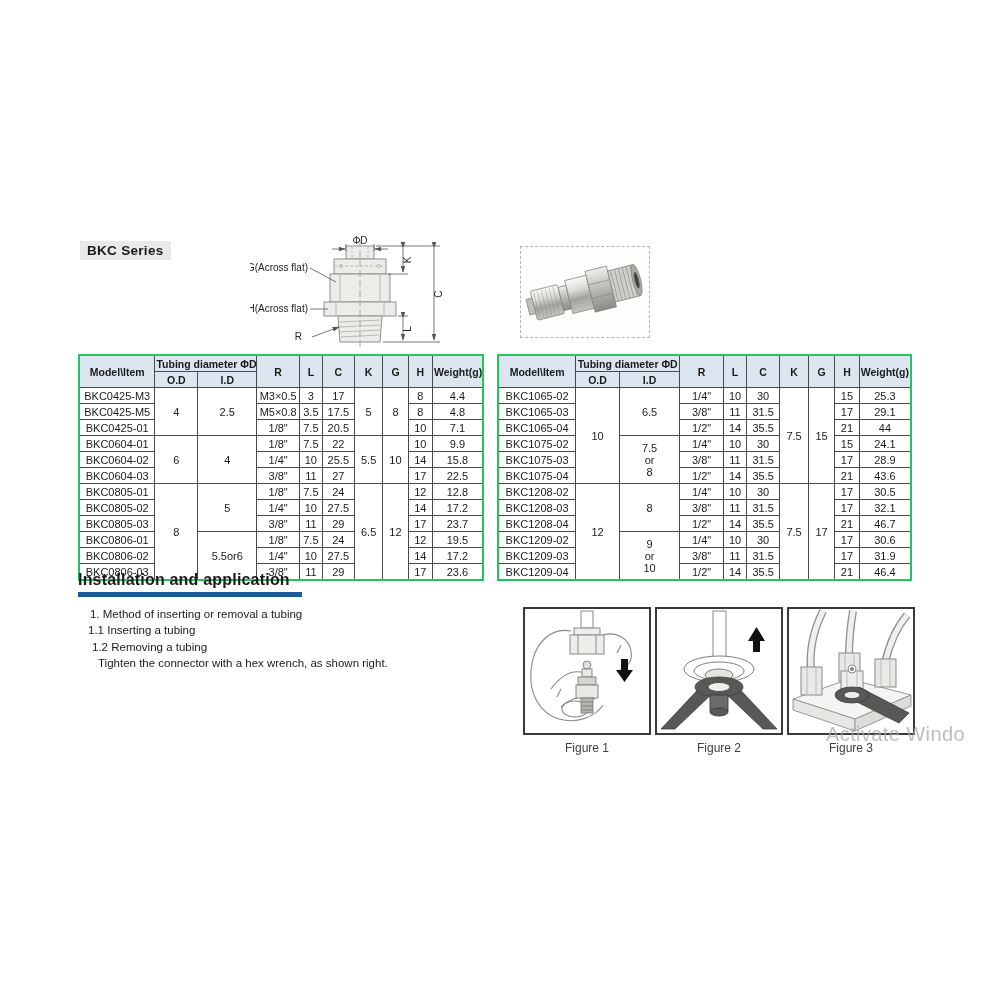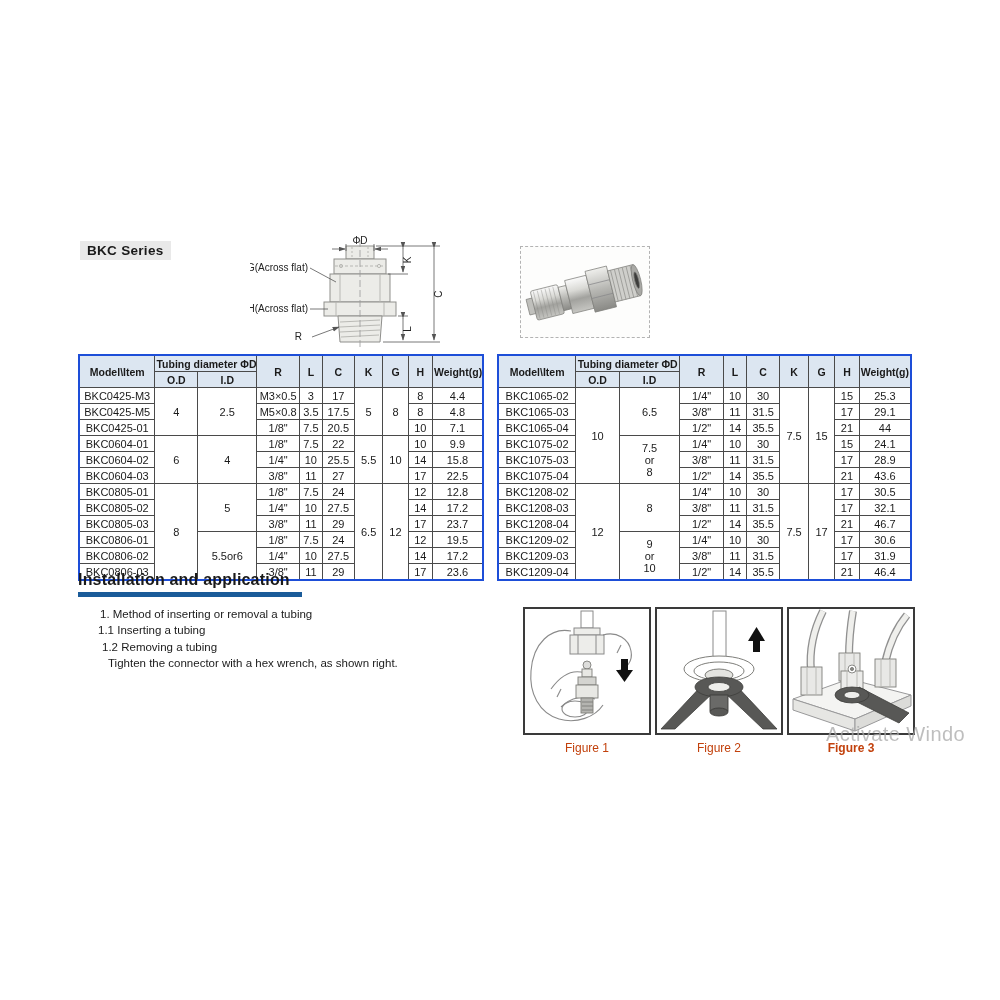--- a/index.html
+++ b/index.html
@@ -12,37 +12,37 @@
 
   
   #drawing{position:absolute;left:250px;top:236px;}
   #photo-box{position:absolute;left:520px;top:246px;width:130px;height:92px;
     border:1px dashed #b3b3b3;box-sizing:border-box;display:flex;align-items:center;justify-content:center;background:#fdfdfc;}
 
   
   .spec-table{position:absolute;border-collapse:collapse;table-layout:fixed;background:#fff;}
   #table-left{left:78px;top:354px;width:406px;}
   #table-right{left:497px;top:354px;width:415px;}
-  .spec-table table{border-collapse:collapse;width:100%;table-layout:fixed;border:2px solid #1d4ed8;}
+  .spec-table table{border-collapse:collapse;width:100%;table-layout:fixed;border:2px solid #22c55e;}
   .spec-table th,.spec-table td{border:1px solid #4a4a4a;text-align:center;vertical-align:middle;
     padding:0 1px;font-size:11px;line-height:12px;height:15px;white-space:pre-line;overflow:hidden;}
   .spec-table th{background:#dce6f1;font-weight:bold;font-size:10.5px;white-space:nowrap;}
 
   
   #section-title{position:absolute;left:78px;top:571px;font-size:16px;font-weight:bold;letter-spacing:.2px;}
   #title-bar{position:absolute;left:78px;top:592px;width:224px;height:5px;}
 
   
-  #instructions{position:absolute;left:96px;top:606px;width:432px;font-size:11.5px;line-height:16.4px;color:#1b1b1b;}
+  #instructions{position:absolute;left:86px;top:606px;width:432px;font-size:11.5px;line-height:16.4px;color:#1b1b1b;}
 
   
   .fig-box{position:absolute;top:607px;width:128px;height:128px;border:2px solid #3a3a3a;box-sizing:border-box;background:#fff;}
   #fig1{left:523px;} #fig2{left:655px;} #fig3{left:787px;}
-  .fig-caption{position:absolute;top:741px;width:128px;text-align:center;font-size:12px;color:#c2410c;}
-  #cap1{left:523px;} #cap2{left:655px;} #cap3{left:787px;font-weight:bold;}
+  .fig-caption{position:absolute;top:741px;width:128px;text-align:center;font-size:12px;color:#404040;}
+  #cap1{left:523px;} #cap2{left:655px;} #cap3{left:787px;}
 
   #watermark{position:absolute;left:826px;top:723px;font-size:20px;color:#a9a9a9;opacity:.75;letter-spacing:.4px;white-space:nowrap;}
 
   svg text{font-family:"Liberation Sans",sans-serif;}
 </style>
 </head>
 <body>
 
 <div id="page">
 

